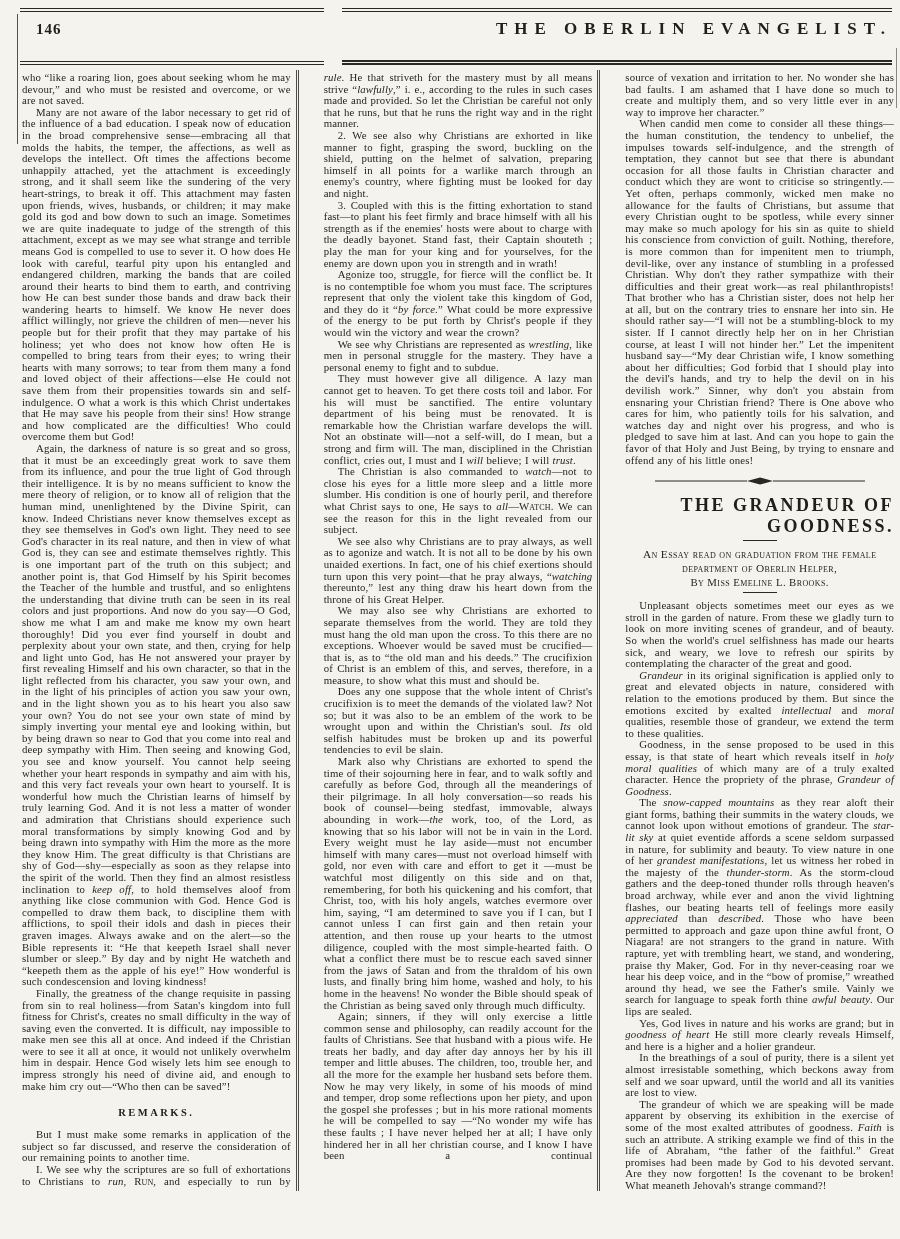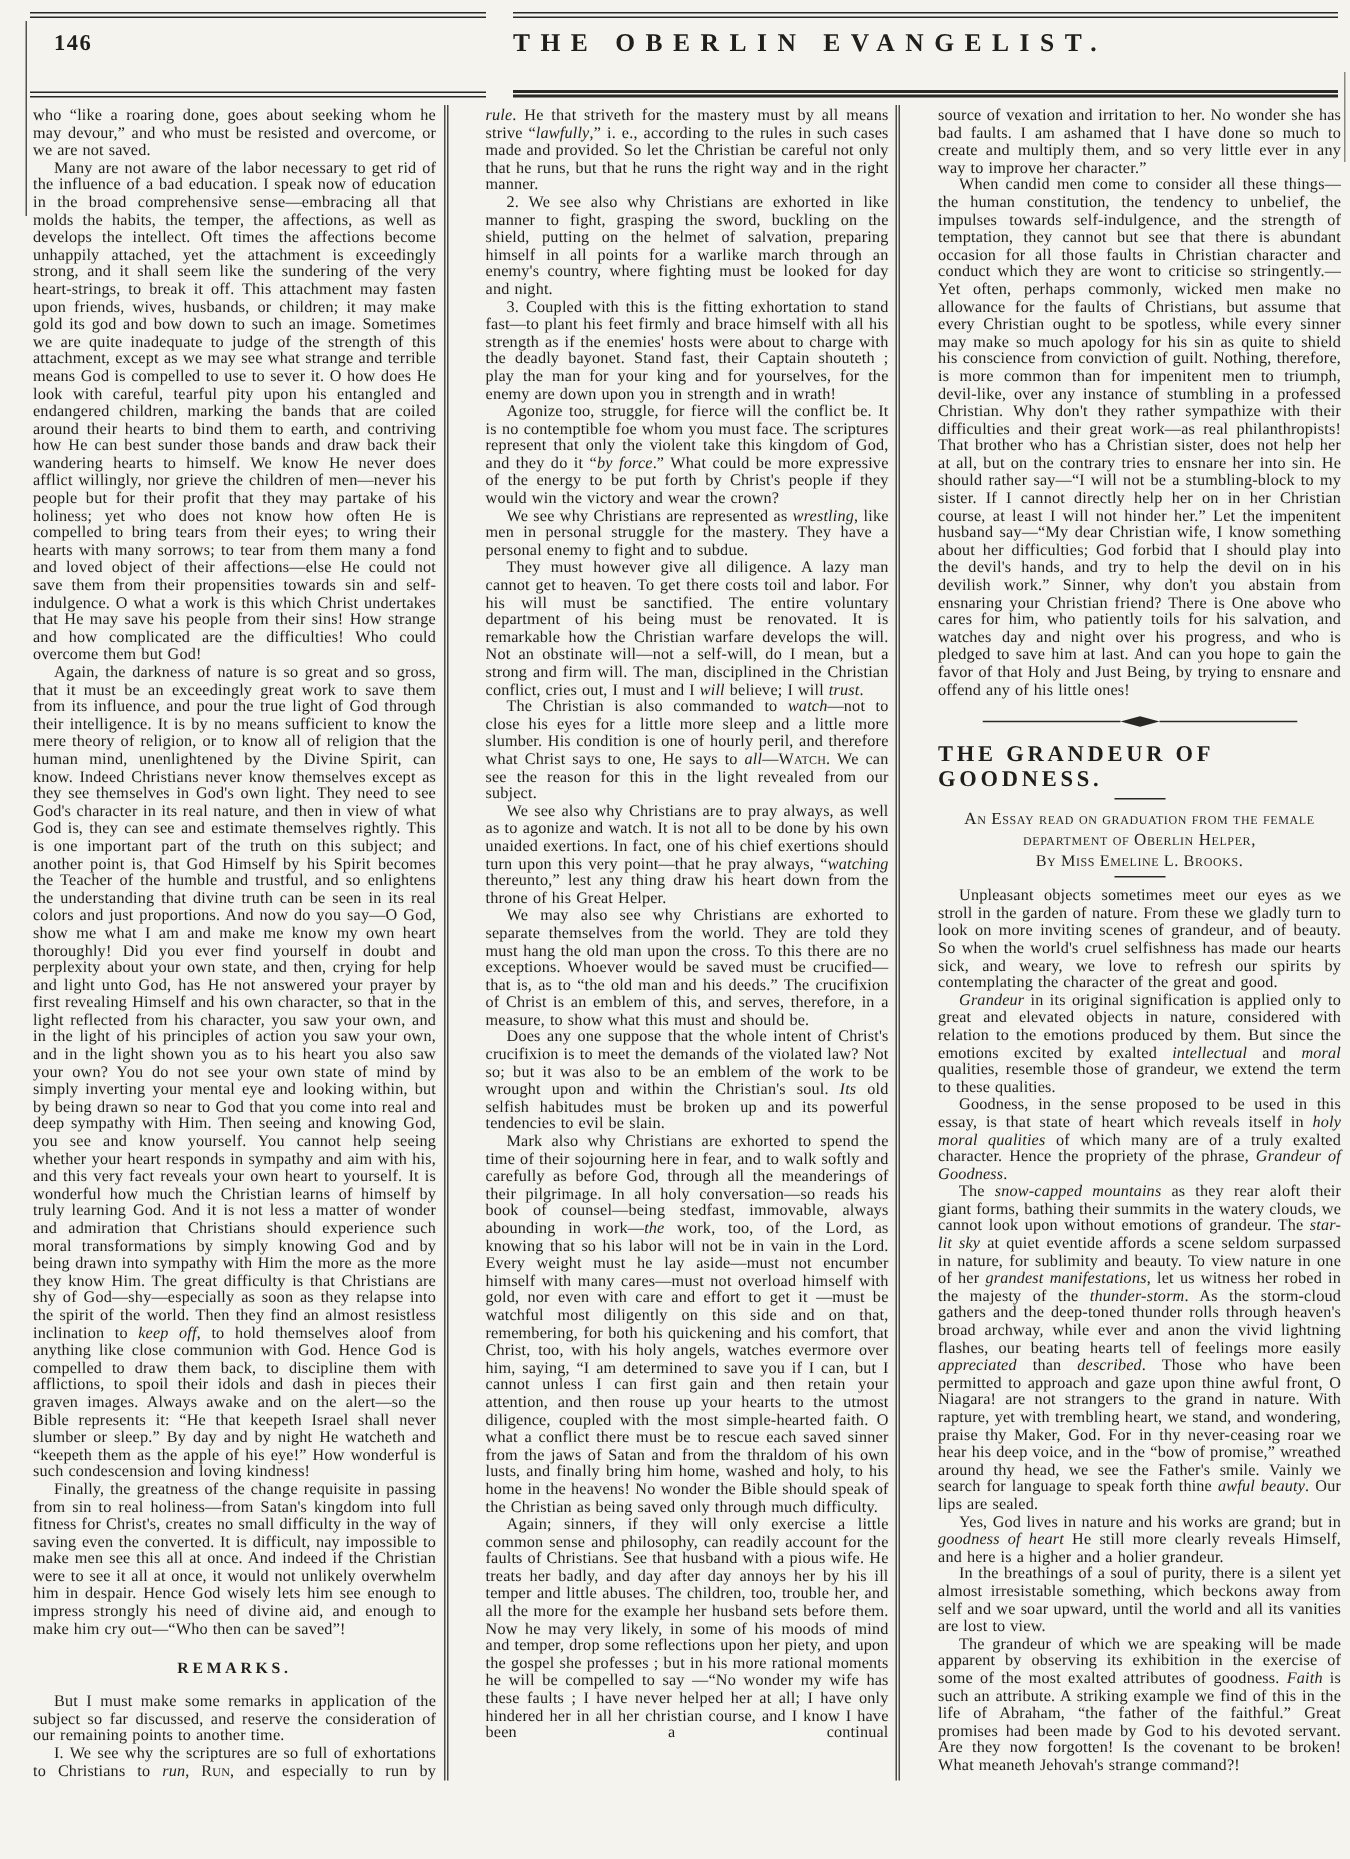--- a/index.html
+++ b/index.html
@@ -21,21 +21,21 @@
     width:288px;
     border-top:4px double #2a2824;
     border-bottom:4px double #2a2824;
     padding:9px 0 23px 16px;
     font-size:15px;font-weight:bold;letter-spacing:1px;
   }
   .header-right{
     flex:1;margin-left:18px;
     border-top:4px double #2a2824;
     border-bottom:5px double #2a2824;
-    text-align:left;
+    text-align:right;
     font-size:17px;font-weight:bold;letter-spacing:7px;
     padding:7px 0 6px 0;
   }
 
   
   .cols{display:flex;margin:5px 6px 0 22px;}
   .col{width:279px;padding-top:2px;}
   .col-sep{border-left:3px double #4c4a44;margin-left:5px;padding-left:25px;}
 
   p.art{
@@ -53,22 +53,22 @@
 
   .remarks-head{
     text-align:center;font-weight:bold;
     font-size:10.5px;letter-spacing:2.5px;
     margin:15px 0 11px 0;
   }
 
   
   .divider{display:flex;justify-content:center;margin:10px 0 9px 0;}
   .essay-title{
-    text-align:left;font-weight:bold;
-    font-size:15px;letter-spacing:2.5px;
+    text-align:right;font-weight:bold;
+    font-size:18px;letter-spacing:2.5px;
     margin:0 0 3px 0;
   }
   .small-rule{width:34px;height:1px;background:#2a2824;margin:3px auto 7px auto;}
   .essay-sub{
     text-align:center;
     font-variant:small-caps;
     font-size:11.3px;line-height:13.5px;
     margin:0;
     letter-spacing:0.4px;
   }
@@ -88,21 +88,21 @@
   <div class="edge-right"></div>
 
   <div class="header">
     <div class="header-left">146</div>
     <div class="header-right">THE OBERLIN EVANGELIST.</div>
   </div>
 
   <div class="cols">
 
     <div class="col">
-      <p class="art noindent">who “like a roaring done, goes about seeking whom he may devour,” and who must be resisted and overcome, or we are not saved.</p>
+      <p class="art noindent">who “like a roaring lion, goes about seeking whom he may devour,” and who must be resisted and overcome, or we are not saved.</p>
       <p class="art">Many are not aware of the labor necessary to get rid of the influence of a bad education.  I speak now of education in the broad comprehensive sense—embracing all that molds the habits, the temper, the affections, as well as develops the intellect.  Oft times the affections become unhappily attached, yet the attachment is exceedingly strong, and it shall seem like the sundering of the very heart-strings, to break it off.  This attachment may fasten upon friends, wives, husbands, or children; it may make gold its god and bow down to such an image.  Sometimes we are quite inadequate to judge of the strength of this attachment, except as we may see what strange and terrible means God is compelled to use to sever it.  O how does He look with careful, tearful pity upon his entangled and endangered children, marking the bands that are coiled around their hearts to bind them to earth, and contriving how He can best sunder those bands and draw back their wandering hearts to himself.  We know He never does afflict willingly, nor grieve the children of men—never his people but for their profit that they may partake of his holiness; yet who does not know how often He is compelled to bring tears from their eyes; to wring their hearts with many sorrows; to tear from them many a fond and loved object of their affections—else He could not save them from their propensities towards sin and self-indulgence.  O what a work is this which Christ undertakes that He may save his people from their sins!  How strange and how complicated are the difficulties!  Who could overcome them but God!</p>
       <p class="art">Again, the darkness of nature is so great and so gross, that it must be an exceedingly great work to save them from its influence, and pour the true light of God through their intelligence.  It is by no means sufficient to know the mere theory of religion, or to know all of religion that the human mind, unenlightened by the Divine Spirit, can know.  Indeed Christians never know themselves except as they see themselves in God's own light.  They need to see God's character in its real nature, and then in view of what God is, they can see and estimate themselves rightly.  This is one important part of the truth on this subject; and another point is, that God Himself by his Spirit becomes the Teacher of the humble and trustful, and so enlightens the understanding that divine truth can be seen in its real colors and just proportions.  And now do you say—O God, show me what I am and make me know my own heart thoroughly!  Did you ever find yourself in doubt and perplexity about your own state, and then, crying for help and light unto God, has He not answered your prayer by first revealing Himself and his own character, so that in the light reflected from his character, you saw your own, and in the light of his principles of action you saw your own, and in the light shown you as to his heart you also saw your own?  You do not see your own state of mind by simply inverting your mental eye and looking within, but by being drawn so near to God that you come into real and deep sympathy with Him.  Then seeing and knowing God, you see and know yourself.  You cannot help seeing whether your heart responds in sympathy and aim with his, and this very fact reveals your own heart to yourself.  It is wonderful how much the Christian learns of himself by truly learning God.  And it is not less a matter of wonder and admiration that Christians should experience such moral transformations by simply knowing God and by being drawn into sympathy with Him the more as the more they know Him.  The great difficulty is that Christians are shy of God—shy—especially as soon as they relapse into the spirit of the world.  Then they find an almost resistless inclination to <i>keep off</i>, to hold themselves aloof from anything like close communion with God.  Hence God is compelled to draw them back, to discipline them with afflictions, to spoil their idols and dash in pieces their graven images.  Always awake and on the alert—so the Bible represents it: “He that keepeth Israel shall never slumber or sleep.”  By day and by night He watcheth and “keepeth them as the apple of his eye!”  How wonderful is such condescension and loving kindness!</p>
       <p class="art">Finally, the greatness of the change requisite in passing from sin to real holiness—from Satan's kingdom into full fitness for Christ's, creates no small difficulty in the way of saving even the converted.  It is difficult, nay impossible to make men see this all at once.  And indeed if the Christian were to see it all at once, it would not unlikely overwhelm him in despair.  Hence God wisely lets him see enough to impress strongly his need of divine aid, and enough to make him cry out—“Who then can be saved”!</p>
       <div class="remarks-head">REMARKS.</div>
       <p class="art">But I must make some remarks in application of the subject so far discussed, and reserve the consideration of our remaining points to another time.</p>
       <p class="art cont-end">I.  We see why the scriptures are so full of exhortations to Christians to <i>run</i>, <span class="sc">Run</span>, and especially to run by</p>
     </div>
 
     <div class="col col-sep">
       <p class="art noindent"><i>rule</i>.  He that striveth for the mastery must by all means strive “<i>lawfully</i>,” i. e., according to the rules in such cases made and provided.  So let the Christian be careful not only that he runs, but that he runs the right way and in the right manner.</p>

